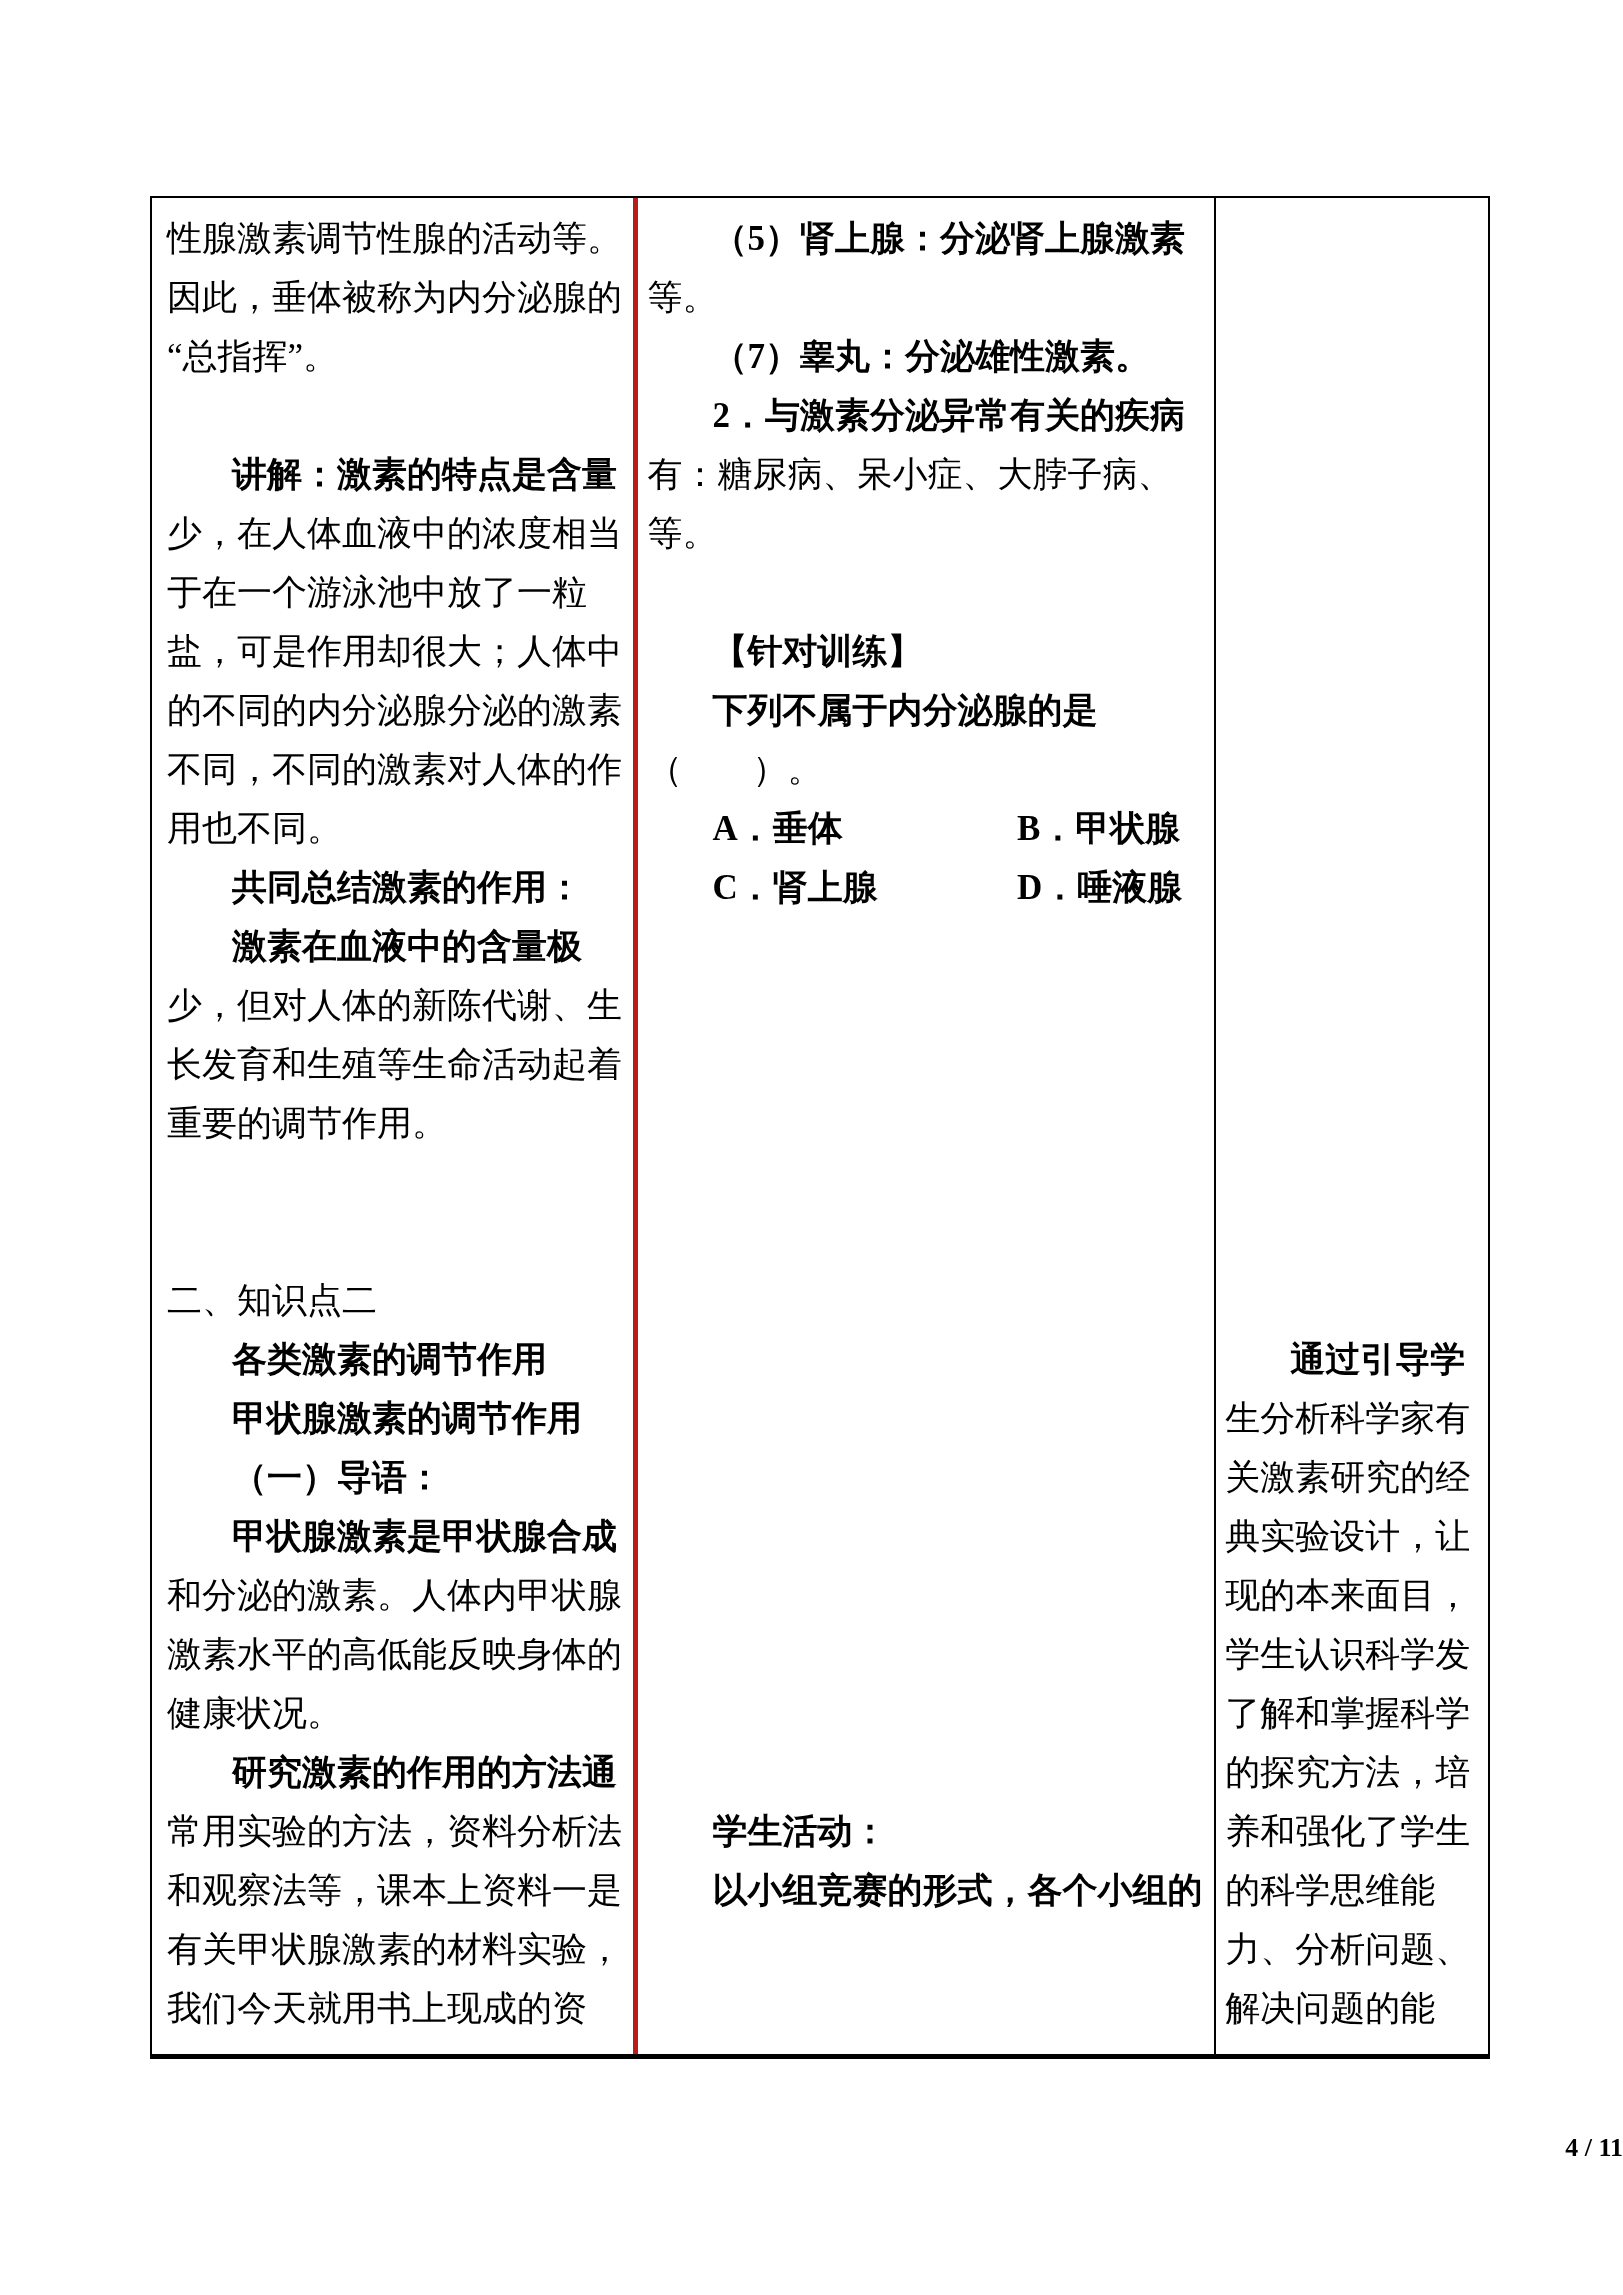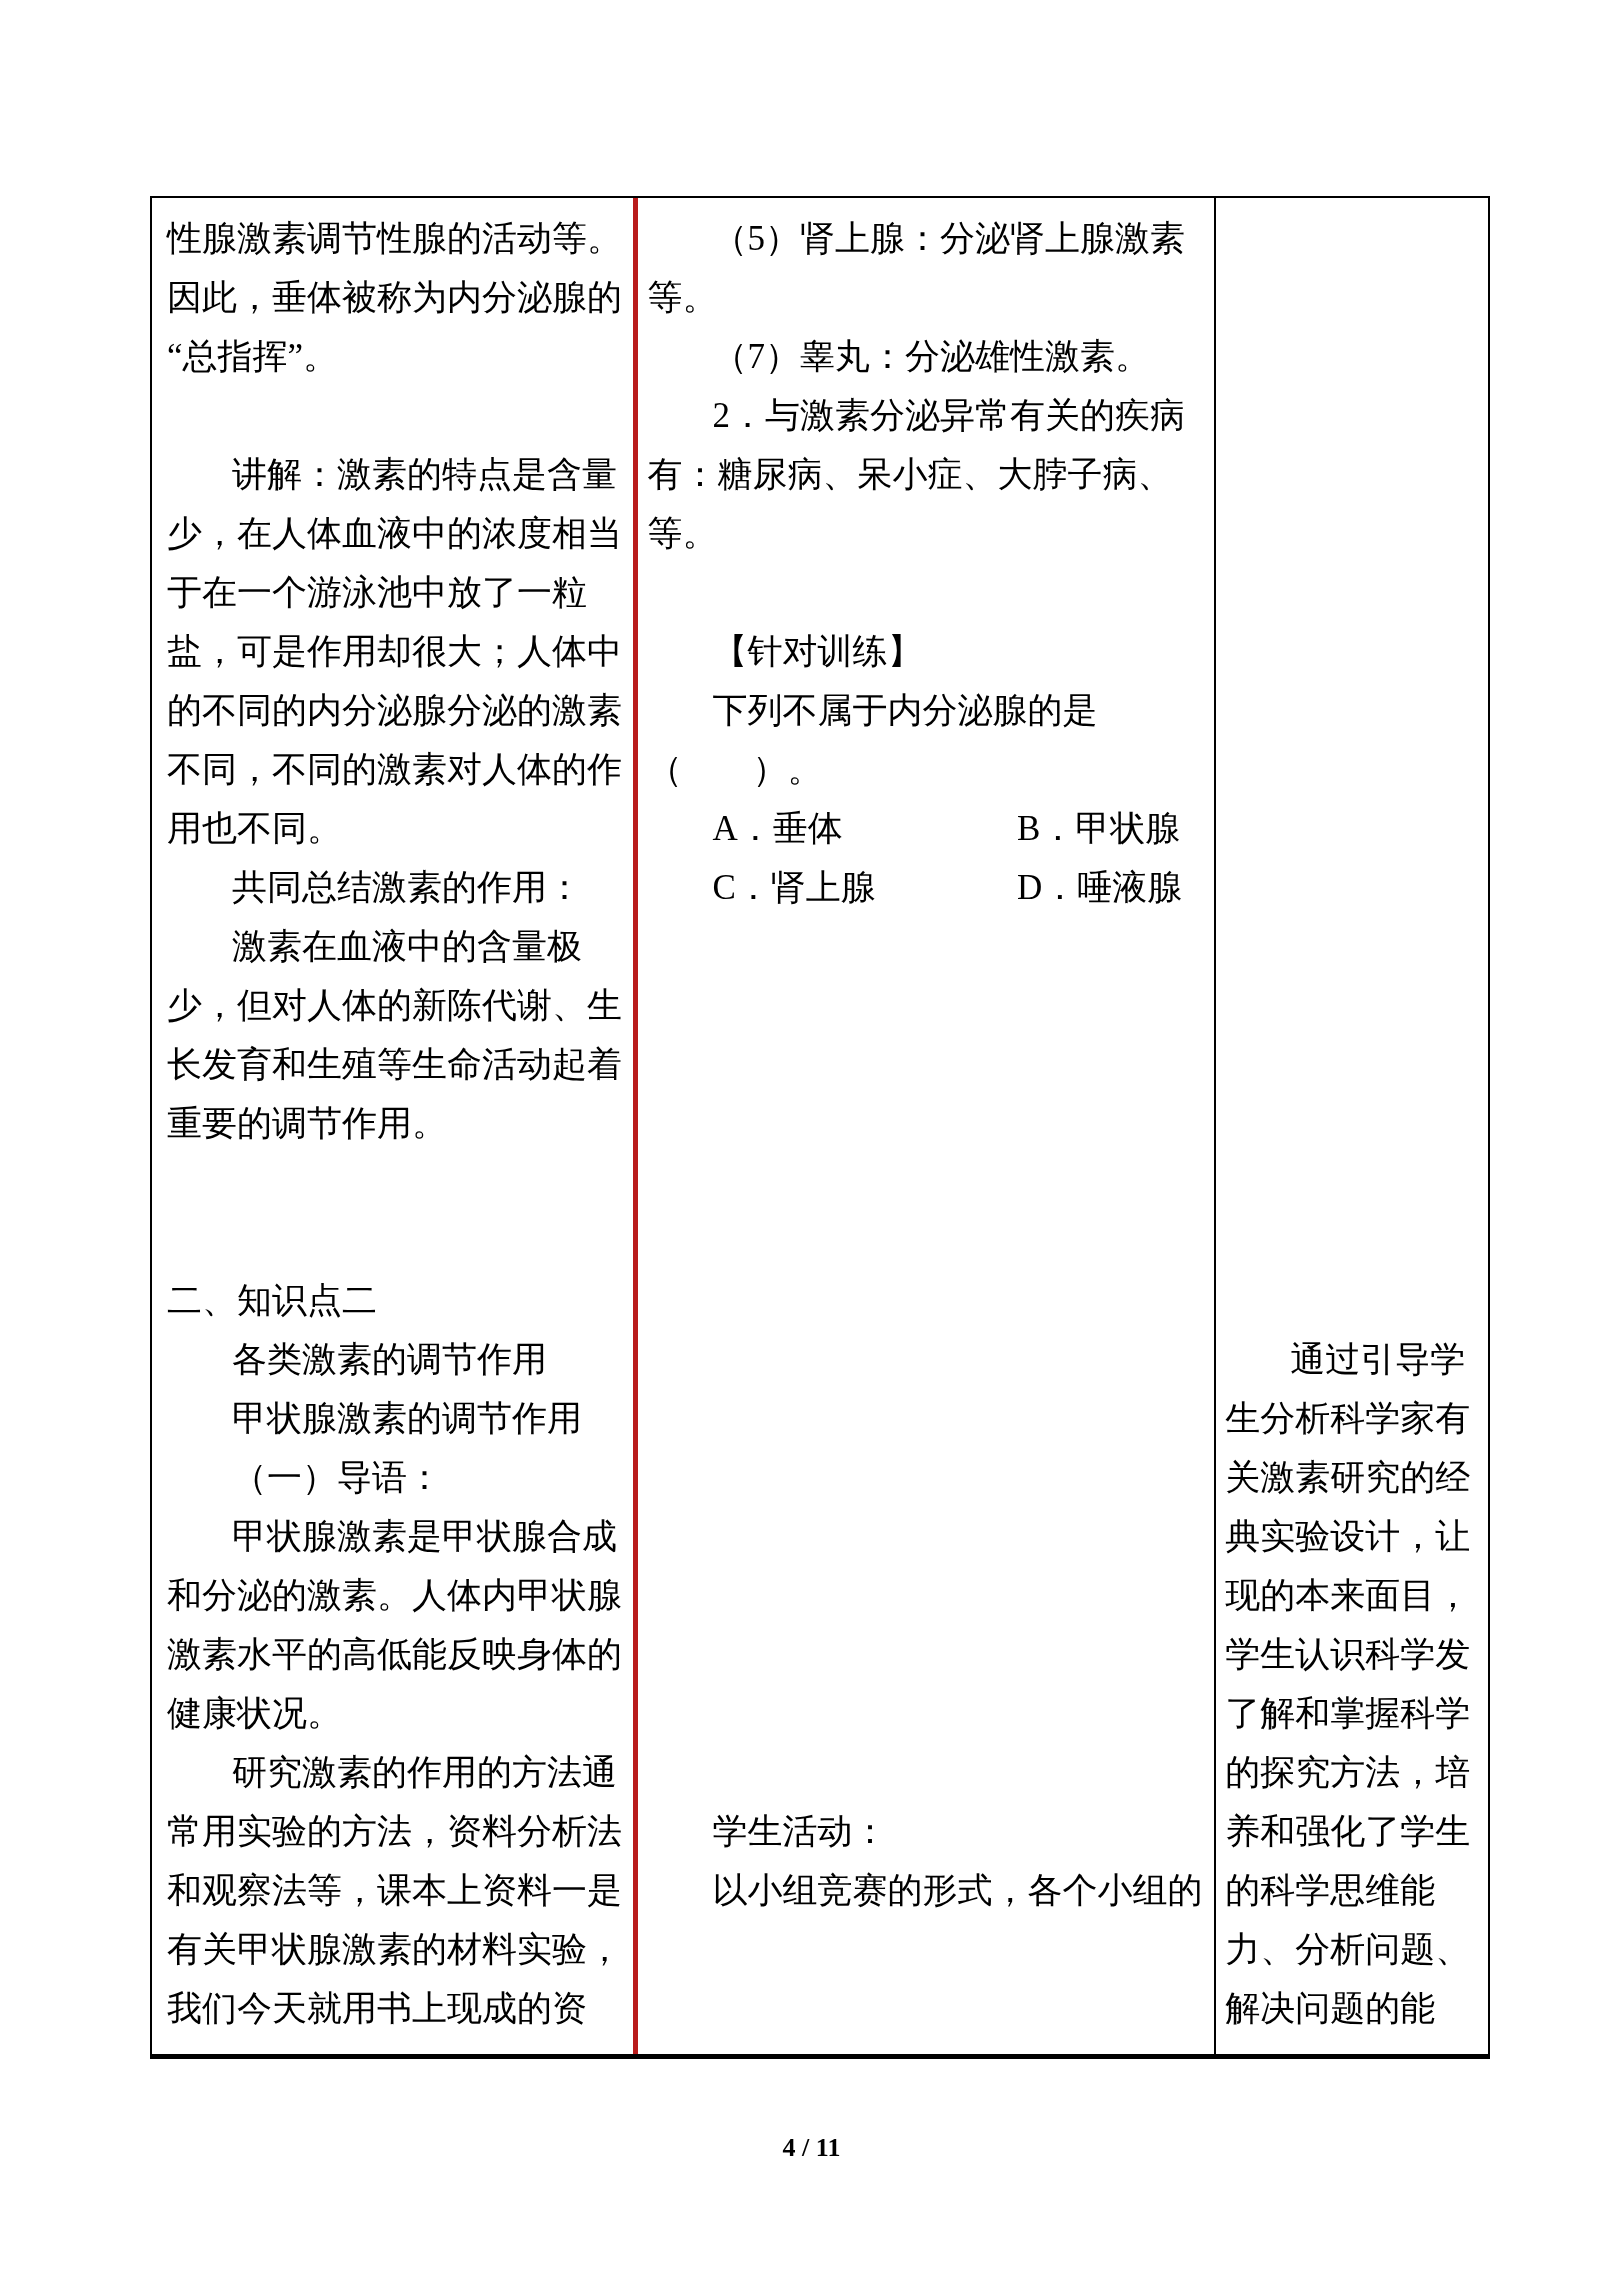--- a/index.html
+++ b/index.html
@@ -40,36 +40,36 @@
   .line {
     position: relative;
     height: 59px;
     line-height: 59px;
     font-size: 35px;
     white-space: nowrap;
   }
   .col-1 .line { padding-left: 15px; }
   .col-2 .line { padding-left: 9.5px; }
   .col-3 .line { padding-left: 9.5px; }
-  .line.ind { text-indent: 65px; }
+  .line.ind { text-indent: 65px; font-weight: bold; }
   .t { display: inline; }
   .t2 {
     position: absolute;
     left: 379px;
     top: 0;
     text-indent: 0;
   }
   .footer {
     position: absolute;
     left: 0;
     right: 0;
     top: 2130px;
     height: 35px;
     line-height: 35px;
-    text-align: center;
+    text-align: right;
     font-size: 26px;
     font-weight: bold;
   }
 </style>
 </head>
 <body>
 
 <div class="doc-table">
 
   <div class="col col-1">

